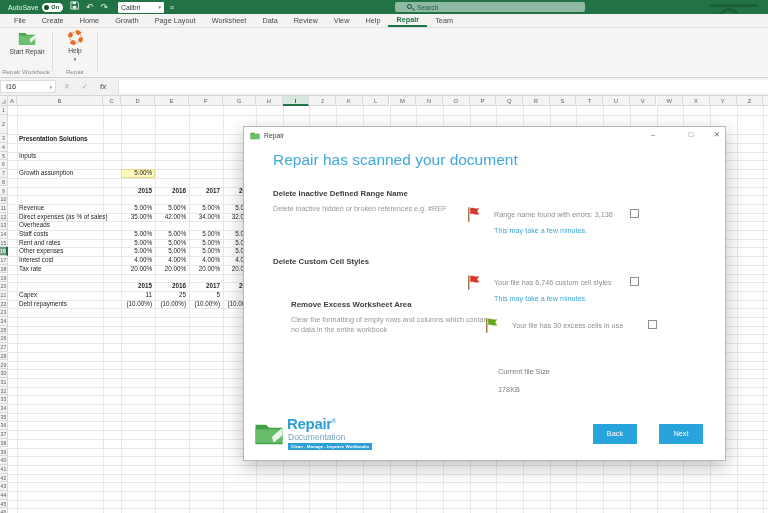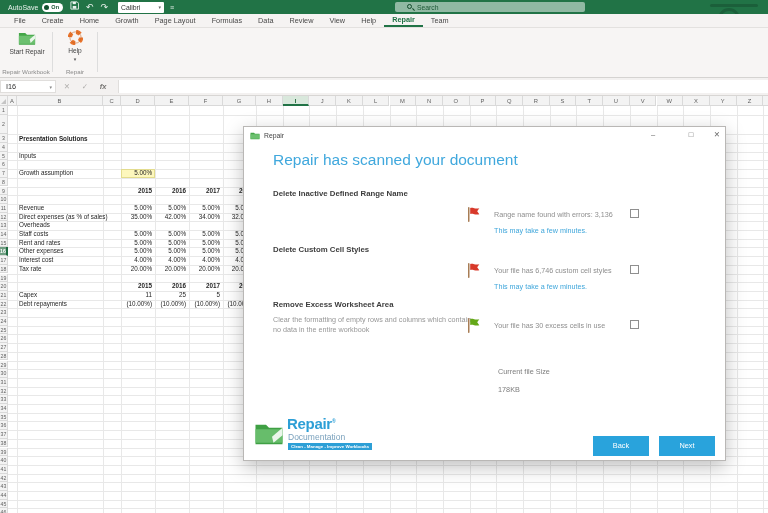--- a/index.html
+++ b/index.html
@@ -76,21 +76,21 @@
   .sec-status { position:absolute; left:221px; top:21px; font-size:7.2px; color:#8e8e8e; }
   .sec-note { position:absolute; left:221px; top:37px; font-size:7.2px; color:#41a7db; }
   .sec-check { position:absolute; left:357px; top:20px; width:9px; height:9px; border:1px solid #8f8f8f; background:#fff; }
   #filesize-label { position:absolute; left:254px; top:240px; font-size:7.3px; color:#7d7d7d; }
   #filesize-value { position:absolute; left:254px; top:258px; font-size:7.3px; color:#7d7d7d; }
   #dlg-logo { position:absolute; left:10px; top:286px; width:130px; height:46px; }
   #logo-wordmark { position:absolute; left:33px; top:2px; font-size:15px; font-weight:bold; color:#2d9fd6; letter-spacing:-.3px; }
   #logo-reg { font-size:5px; vertical-align:super; }
   #logo-sub { position:absolute; left:34px; top:19px; font-size:8.5px; color:#7ba2bd; }
   #logo-tagline { position:absolute; left:34px; top:30px; background:#2d9fd6; color:#fff; font-size:4.4px; padding:1px 3px; font-weight:bold; }
-  .dlg-btn { position:absolute; top:297px; width:56px; height:20px; background:#29a3dc; color:#fff; border:none; font-size:7.4px; text-align:center; line-height:20px;margin-top:12px; }
+  .dlg-btn { position:absolute; top:297px; width:44px; height:20px; background:#29a3dc; color:#fff; border:none; font-size:7.4px; text-align:center; line-height:20px; }
   #back-btn { left:349px; }
   #next-btn { left:415px; }
 </style>
 </head>
 <body>
 
 <div id="app">
 
   <div id="titlebar">
     <span class="tb-item">AutoSave</span>
@@ -119,21 +119,21 @@
     <span id="tb-deco1"></span>
     <span id="tb-deco2"></span>
   </div>
 
   <div id="tabrow">
       <div class="rtab">File</div>
       <div class="rtab">Create</div>
       <div class="rtab">Home</div>
       <div class="rtab">Growth</div>
       <div class="rtab">Page Layout</div>
-      <div class="rtab">Formulas</div>
+      <div class="rtab">Worksheet</div>
       <div class="rtab">Data</div>
       <div class="rtab">Review</div>
       <div class="rtab">View</div>
       <div class="rtab">Help</div>
       <div class="rtab sel">Repair</div>
       <div class="rtab">Team</div>
     </div>
 
   <div id="ribbon">
     <div class="rib-btn" style="left:6px;width:42px;">
@@ -386,39 +386,40 @@
       <span id="dlg-title">Repair</span>
       <span class="dlg-ctl" style="left:398px;">–</span>
       <span class="dlg-ctl" style="left:436px;">□</span>
       <span class="dlg-ctl" style="left:462px;">✕</span>
     </div>
     <div id="dlg-heading">Repair has scanned your document</div>
 
     <div id="dlg-sections">
         <div class="sec" style="top: 62px;">
           <div class="sec-title">Delete Inactive Defined Range Name</div>
+          <div class="sec-desc">Delete inactive hidden or broken references e.g. #REF</div>
           <div class="sec-flag"><svg width="13" height="15" viewBox="0 0 13 15">
               <rect x="1" y="0" width="1.5" height="15" rx="0.7" fill="#a87d55"></rect>
               <path d="M3.2 1 C6 0.1 8 2.3 12.3 1.3 L10.2 4.3 L12.3 7.2 C8 8.2 6 6 3.2 6.9 Z" fill="#d8392a"></path>
             </svg></div>
           <div class="sec-status">Range name found with errors: 3,136</div>
           <div class="sec-note">This may take a few minutes.</div>
           <div class="sec-check"></div>
         </div>
-        <div class="sec" style="top: 118px;">
+        <div class="sec" style="top: 130px;">
           <div class="sec-title">Delete Custom Cell Styles</div>
           <div class="sec-flag"><svg width="13" height="15" viewBox="0 0 13 15">
               <rect x="1" y="0" width="1.5" height="15" rx="0.7" fill="#a87d55"></rect>
               <path d="M3.2 1 C6 0.1 8 2.3 12.3 1.3 L10.2 4.3 L12.3 7.2 C8 8.2 6 6 3.2 6.9 Z" fill="#d8392a"></path>
             </svg></div>
           <div class="sec-status">Your file has 6,746 custom cell styles</div>
           <div class="sec-note">This may take a few minutes.</div>
           <div class="sec-check"></div>
         </div>
-        <div class="sec" style="top: 173px;">
+        <div class="sec" style="top: 173px; margin-left: 18px;">
           <div class="sec-title">Remove Excess Worksheet Area</div>
           <div class="sec-desc">Clear the formatting of empty rows and columns which contain no data in the entire workbook</div>
           <div class="sec-flag"><svg width="13" height="15" viewBox="0 0 13 15">
               <rect x="1" y="0" width="1.5" height="15" rx="0.7" fill="#a87d55"></rect>
               <path d="M3.2 1 C6 0.1 8 2.3 12.3 1.3 L10.2 4.3 L12.3 7.2 C8 8.2 6 6 3.2 6.9 Z" fill="#64a818"></path>
             </svg></div>
           <div class="sec-status">Your file has 30 excess cells in use</div>
           <div class="sec-check"></div>
         </div>
       </div>

